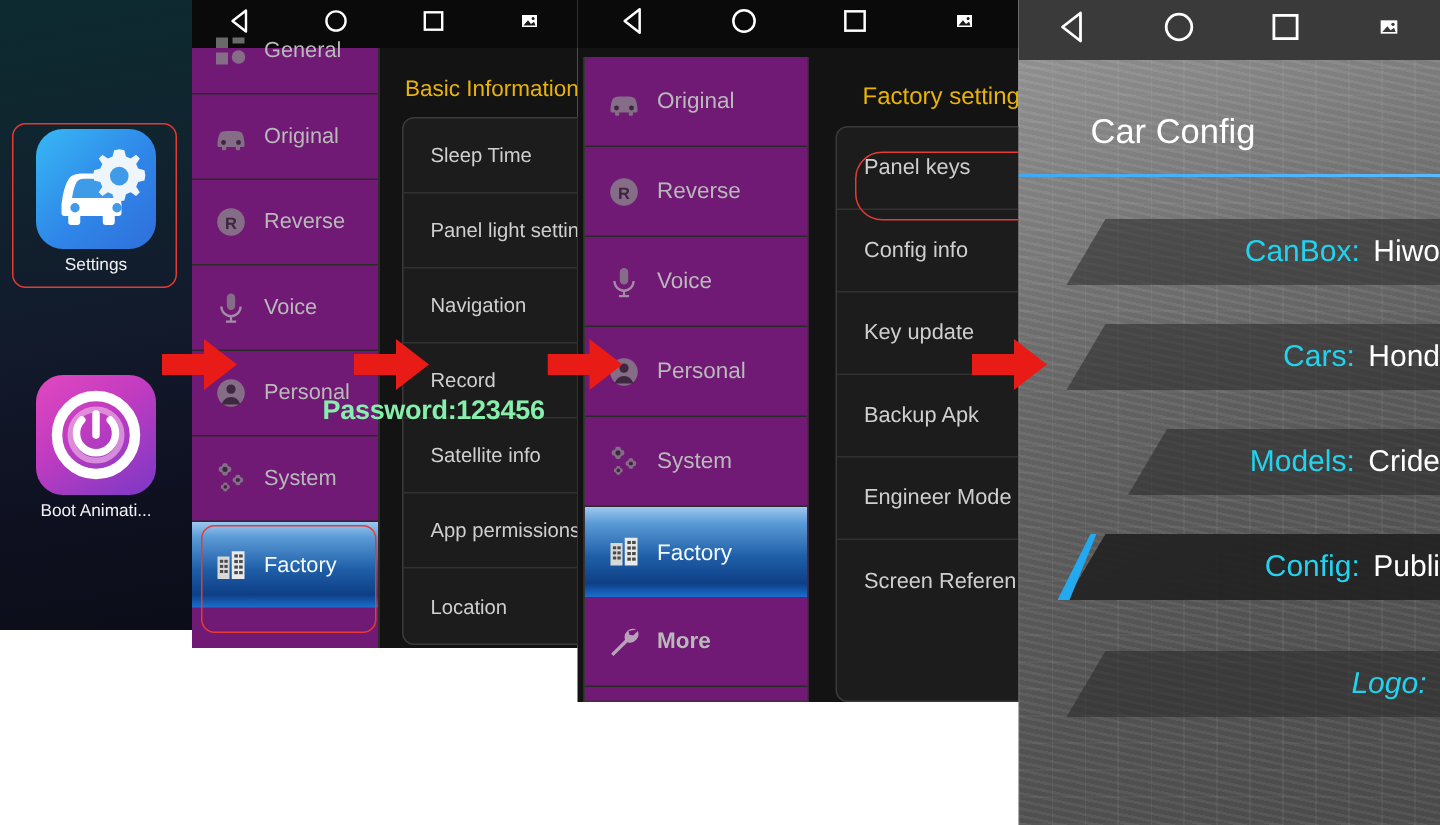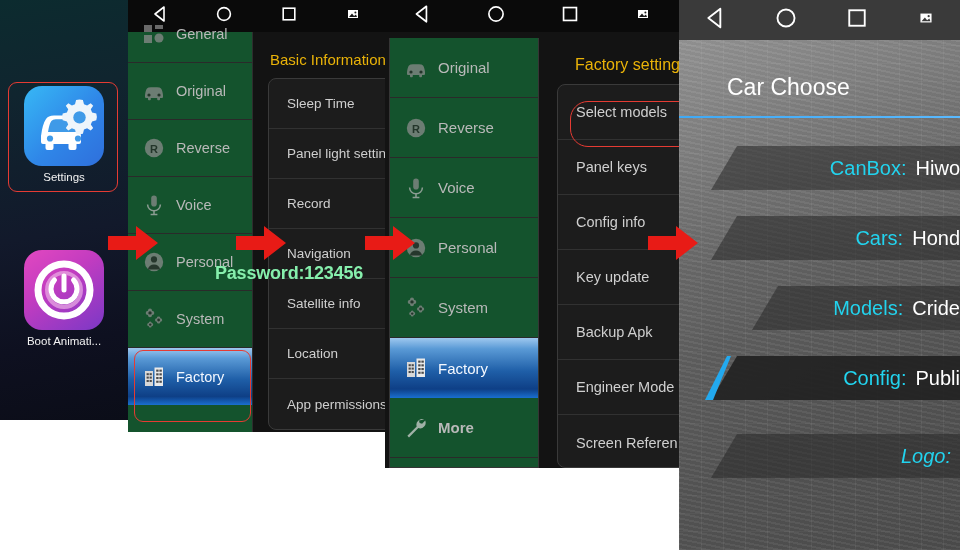--- a/index.html
+++ b/index.html
@@ -37,21 +37,21 @@
     margin-top: 5px; color: #f2f2f2; font-size: 11.5px;
     white-space: nowrap; overflow: hidden; text-overflow: ellipsis;
   }
   .sel-box {
     position: absolute; border: 1.6px solid #e53b33; border-radius: 9px;
     pointer-events: none;
   }
 
   
   .dkpanel { position: absolute; top: 0; background: #131313; overflow: hidden; }
-  .sidelist { position: absolute; background: #14532d; }
+  .sidelist { position: absolute; background: #701a75; }
   .side-item {
     display: flex; align-items: center; gap: 10px;
     height: 58px; padding-left: 14px;
     border-bottom: 1px solid #2a2a2a;
     color: #b9b9b9; font-size: 15px; white-space: nowrap;
   }
   .side-item.active {
     background: linear-gradient(180deg,#9ec8ef 0%,#5a9ad6 18%,#1f5fa8 55%,#0e3f86 85%,#1a6fd0 100%);
     color: #f4f8ff; border-bottom: none;
   }
@@ -269,33 +269,33 @@
     <div class="content-title" style="position:absolute;left:142px;top:51px">Basic Information</div>
 
     <div class="card" id="p2-card" style="left:140px;top:78px;width:160px;height:352px">
         <div class="row" style="height: 50px; font-size: 13.5px;">
           <span>Sleep Time</span>
         </div>
         <div class="row" style="height: 50px; font-size: 13.5px;">
           <span>Panel light setting</span>
         </div>
         <div class="row" style="height: 50px; font-size: 13.5px;">
+          <span>Navigation</span>
+        </div>
+        <div class="row" style="height: 50px; font-size: 13.5px;">
           <span>Record</span>
         </div>
         <div class="row" style="height: 50px; font-size: 13.5px;">
-          <span>Navigation</span>
-        </div>
-        <div class="row" style="height: 50px; font-size: 13.5px;">
           <span>Satellite info</span>
         </div>
         <div class="row" style="height: 50px; font-size: 13.5px;">
+          <span>App permissions</span>
+        </div>
+        <div class="row" style="height: 50px; font-size: 13.5px;">
           <span>Location</span>
-        </div>
-        <div class="row" style="height: 50px; font-size: 13.5px;">
-          <span>App permissions</span>
         </div>
       </div>
 
     <div class="pwd-note" style="left:87px;top:263px">Password:123456</div>
 
     <div class="sel-box" style="left:6px;top:350px;width:117px;height:72px"></div>
   </div>
 
   <div class="dkpanel" id="panel3" style="left:385px;width:294px;height:468px">
 
@@ -397,23 +397,20 @@
               <path d="M20.2 3.6 a5.6 5.6 0 0 0-7.5 6.9 L3.4 19.8 l1.6 1.6 9.3-9.3 a5.6 5.6 0 0 0 6.9-7.5 l-3.1 3.1 -2.5-.6 -.6-2.5z" fill="#d6d6d6"></path>
             </svg></span>
           <span>More</span>
         </div>
       </div>
 
     <div class="content-title" style="position:absolute;left:190px;top:56px;font-size:16px">Factory setting</div>
 
     <div class="card" id="p3-card" style="left:172px;top:84px;width:175px;height:384px">
         <div class="row" style="height: 55px; font-size: 14.5px;">
-          <span>Select models</span>
-        </div>
-        <div class="row" style="height: 55px; font-size: 14.5px;">
           <span>Panel keys</span>
         </div>
         <div class="row" style="height: 55px; font-size: 14.5px;">
           <span>Config info</span>
         </div>
         <div class="row" style="height: 55px; font-size: 14.5px;">
           <span>Key update</span>
         </div>
         <div class="row" style="height: 55px; font-size: 14.5px;">
           <span>Backup Apk</span>
@@ -451,21 +448,21 @@
       </span>
       <span class="nav-ico">
         <svg width="20" height="20" viewBox="0 0 18 18">
             <rect x="4" y="5" width="10" height="8" fill="#fff"></rect>
             <path d="M5 12 L8 8.5 L10 11 L12 9.5 L13 12 Z" fill="#3a3a3a"></path>
             <circle cx="11.4" cy="7.4" r="1" fill="#3a3a3a"></circle>
           </svg>
       </span>
     </div>
 
-    <div class="cc-title">Car Choose</div>
+    <div class="cc-title">Car Config</div>
     <div class="cc-underline"></div>
 
     <div id="cc-rows">
         <div class="cc-row" style="top: 142px;">
           <div class="cc-slab"></div>
           <span class="cc-key">CanBox:</span>
           <span class="cc-val">Hiwo</span>
         </div>
         <div class="cc-row" style="top: 212px;">
           <div class="cc-slab"></div>

